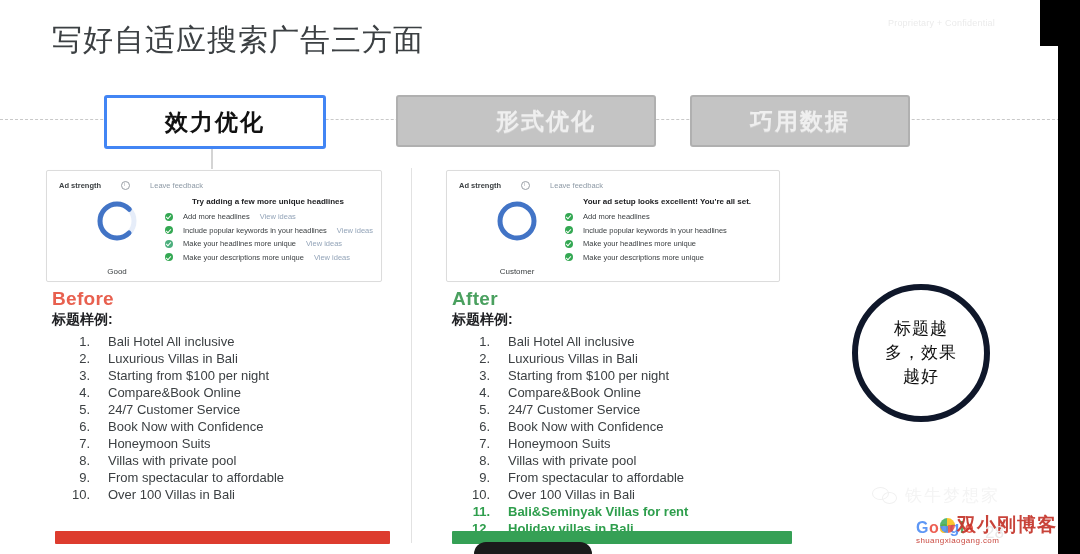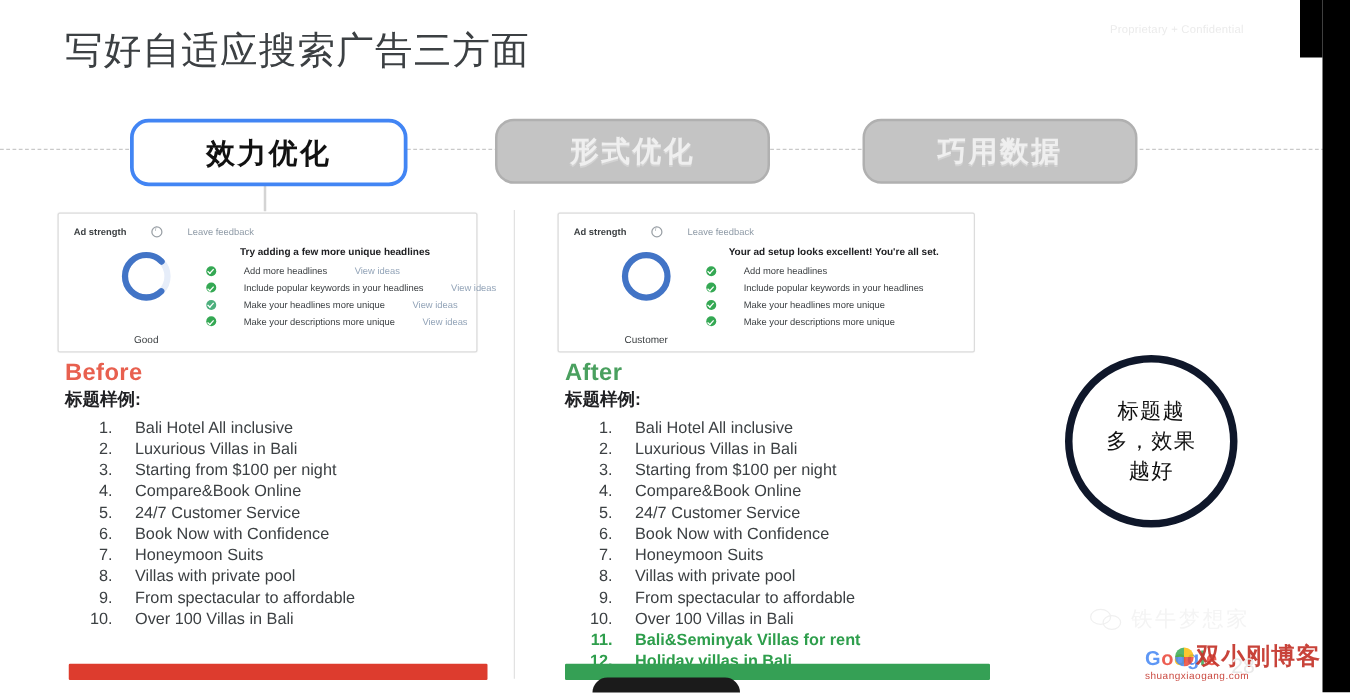--- a/index.html
+++ b/index.html
@@ -31,33 +31,33 @@
   }
 
   
   .rail{
     position:absolute;left:0;right:0;top:119px;height:0;
     border-top:1px dashed #c9c9c9;z-index:1;
   }
 
   
   .chip{
-    position:absolute;top:95px;height:48px;border-radius:15px;
+    position:absolute;top:95px;height:48px;border-radius:3px;
     display:flex;align-items:center;justify-content:center;
     font-size:23px;font-weight:700;letter-spacing:2px;z-index:3;
   }
   .chip.active{
     left:104px;width:216px;
     background:#fff;border:3px solid #4285f4;color:#111;
   }
   .chip.dim{
     background:#c4c4c4;border:2px solid #b0b0b0;color:#efefef;
     text-shadow:0 1px 0 rgba(255,255,255,.25);
   }
-  .chip.dim.c2{left:396px;width:216px;}
+  .chip.dim.c2{left:396px;width:216px;padding-left:40px;}
   .chip.dim.c3{left:690px;width:216px;}
 
   .chip-stem{
     position:absolute;left:211px;top:143px;width:2px;height:26px;
     background:#d4d4d4;z-index:2;
   }
 
   
   .col-divider{
     position:absolute;left:411px;top:168px;width:1px;height:375px;
@@ -91,21 +91,21 @@
   .gauge-wrap{position:absolute;left:34px;top:28px;width:72px;text-align:center;}
   .gauge{width:44px;height:44px;margin:0 auto;position:relative;}
   .gauge svg{display:block;}
   .gauge-label{margin-top:24px;font-size:8px;color:#3c4043;}
 
   .checks{position:absolute;left:118px;top:26px;right:10px;}
   .checks .headline{
     font-size:8px;font-weight:700;color:#202124;margin-bottom:6px;text-align:center;
   }
   .chk-row{
-    display:flex;align-items:center;gap:22px;margin-bottom:4.5px;
+    display:flex;align-items:center;gap:10px;margin-bottom:4.5px;
     white-space:nowrap;
   }
   .chk{
     width:8px;height:8px;border-radius:50%;background:#34a853;
     position:relative;flex:none;
   }
   .chk::after{
     content:"";position:absolute;left:2.4px;top:1.6px;
     width:2px;height:4px;border:solid #fff;border-width:0 1.1px 1.1px 0;
     transform:rotate(42deg);

